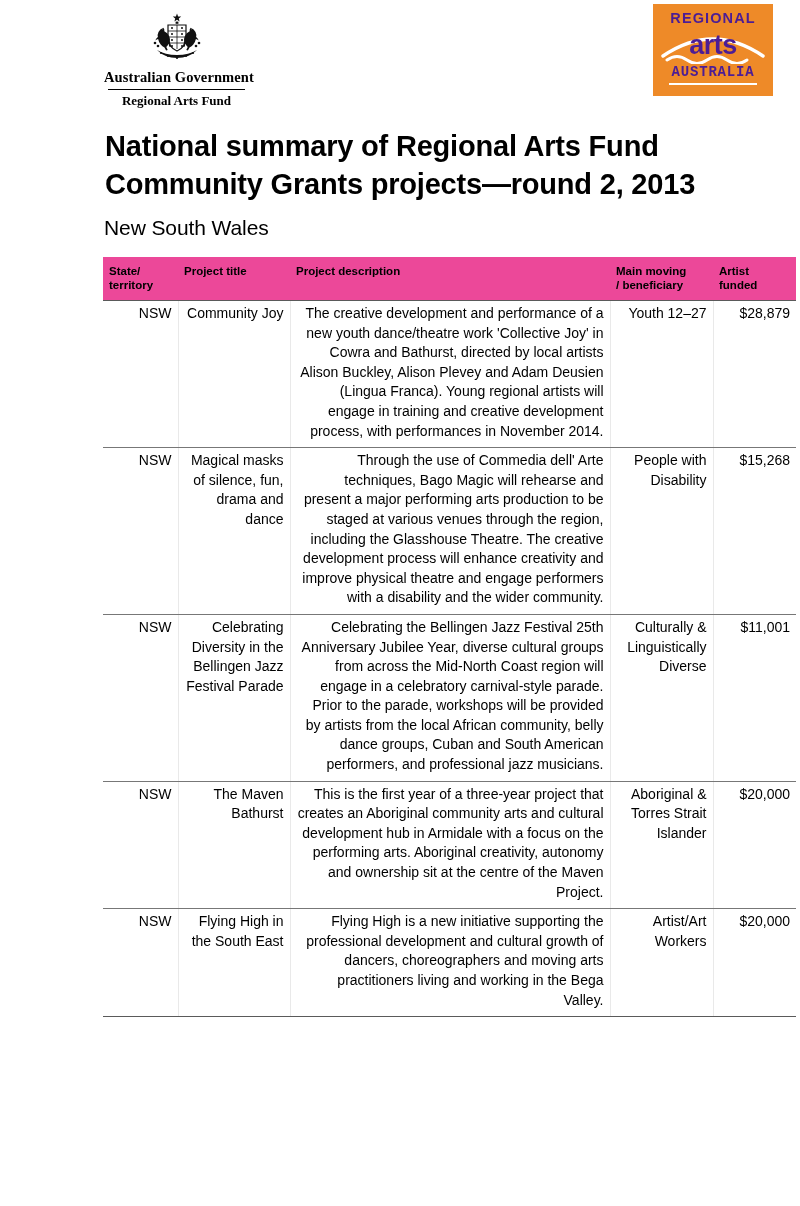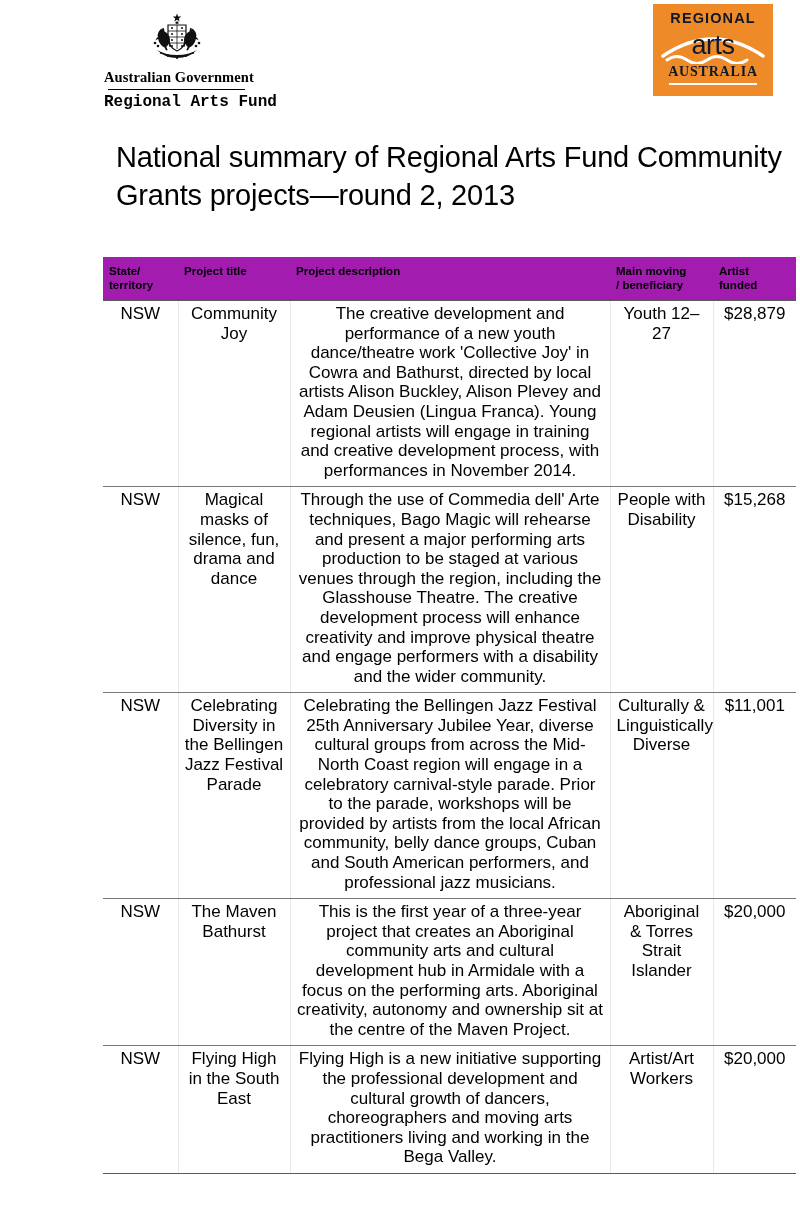--- a/index.html
+++ b/index.html
@@ -42,66 +42,66 @@
     font-size: 14.5px;
     letter-spacing: 0.1px;
     line-height: 1.1;
     white-space: nowrap;
   }
   .govt-rule {
     border-bottom: 1px solid #000;
     margin: 3px 4px 4px 4px;
   }
   .govt-sub {
-    font-family: Liberation Mono, monospace;
-    font-weight: bold;
-    font-size: 16px;
+    font-family: Liberation Serif, serif;
+    font-weight: bold;
+    font-size: 13px;
     line-height: 1.1;
     white-space: nowrap;
   }
 
   .raa-logo {
     position: absolute;
     left: 653px;
     top: 4px;
     width: 120px;
     height: 92px;
     background: #ee8a28;
-    color: #0f172a;
+    color: #4c1d95;
     text-align: center;
   }
   .raa-top {
     font-family: "Liberation Sans", sans-serif;
     font-weight: bold;
     font-size: 14.5px;
     letter-spacing: 1.1px;
     padding-top: 7px;
     line-height: 1;
   }
   .raa-mid {
     position: relative;
     height: 38px;
   }
   .raa-arts {
     font-family: "Liberation Sans", sans-serif;
-    font-weight: normal;
+    font-weight: bold;
     font-size: 27px;
     line-height: 38px;
     letter-spacing: -0.5px;
     position: relative;
     z-index: 2;
   }
   .raa-swoosh {
     position: absolute;
     left: 0; top: 0;
     width: 120px; height: 38px;
     z-index: 1;
   }
   .raa-bottom {
-    font-family: Liberation Serif, serif;
+    font-family: Liberation Mono, monospace;
     font-weight: bold;
     font-size: 14px;
     letter-spacing: 0.8px;
     line-height: 1;
     padding-top: 1px;
   }
   .raa-rule {
     width: 88px;
     height: 2px;
     background: #ffffff;
@@ -110,24 +110,24 @@
 
   
   .title-wrap {
     position: absolute;
     left: 104px;
     top: 126px;
     width: 690px;
   }
   h1.doc-title {
     font-family: "Liberation Sans", sans-serif;
-    font-weight: normal;
+    font-weight: bold;
     font-size: 29px;
     line-height: 38px;
-    margin: 12px;
+    margin: 1px;
     letter-spacing: -0.2px;
   }
   h2.doc-subtitle {
     font-family: "Liberation Sans", sans-serif;
     font-weight: normal;
     font-size: 21px;
     line-height: 26px;
     margin: 12px 0 0 0;
     letter-spacing: -0.1px;
   }
@@ -138,37 +138,37 @@
     left: 103px;
     top: 257px;
     width: 693px;
   }
   table.grants {
     border-collapse: collapse;
     width: 693px;
     table-layout: fixed;
   }
   table.grants thead th {
-    background: #a21caf;
+    background: #ec4899;
     font-family: "Liberation Sans", sans-serif;
     font-weight: bold;
     font-size: 11.5px;
     line-height: 14px;
     text-align: left;
     vertical-align: top;
     padding: 7px 6px 8px 6px;
     border: none;
     border-bottom: 1.4px solid #5a5a5a;
   }
   table.grants tbody td {
     font-family: "Liberation Sans", sans-serif;
     font-weight: normal;
-    font-size: 17px;
+    font-size: 14px;
     line-height: 19.6px;
-    text-align: center;
+    text-align: right;
     vertical-align: top;
     padding: 3px 6px 6px 6px;
     border: none;
     border-bottom: 1.1px solid #777777;
     border-right: 1px solid #e9e9e9;
   }
   table.grants tbody tr:last-child td {
     border-bottom: 1.4px solid #5a5a5a;
   }
   table.grants tbody td:last-child {
@@ -236,20 +236,21 @@
       </svg>
       <div class="raa-arts">arts</div>
     </div>
     <div class="raa-bottom">AUSTRALIA</div>
     <div class="raa-rule"></div>
   </div>
 </div>
 
 <div class="title-wrap">
   <h1 class="doc-title">National summary of Regional Arts Fund Community Grants projects—round 2, 2013</h1>
+  <h2 class="doc-subtitle">New South Wales</h2>
 </div>
 
 <div class="table-wrap">
   <table class="grants">
     <colgroup>
       <col class="col-state">
         <col class="col-title">
         <col class="col-desc">
         <col class="col-target">
         <col class="col-amount">

